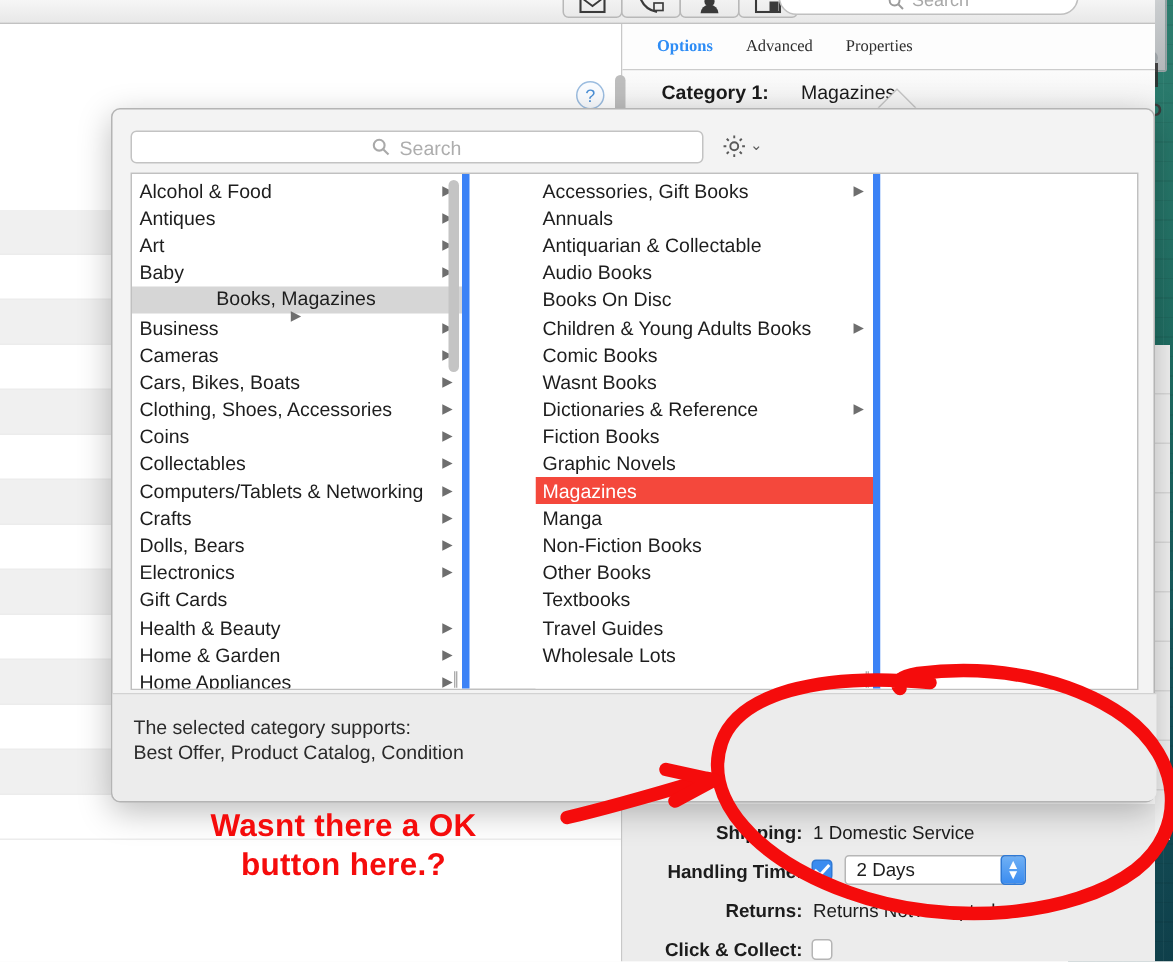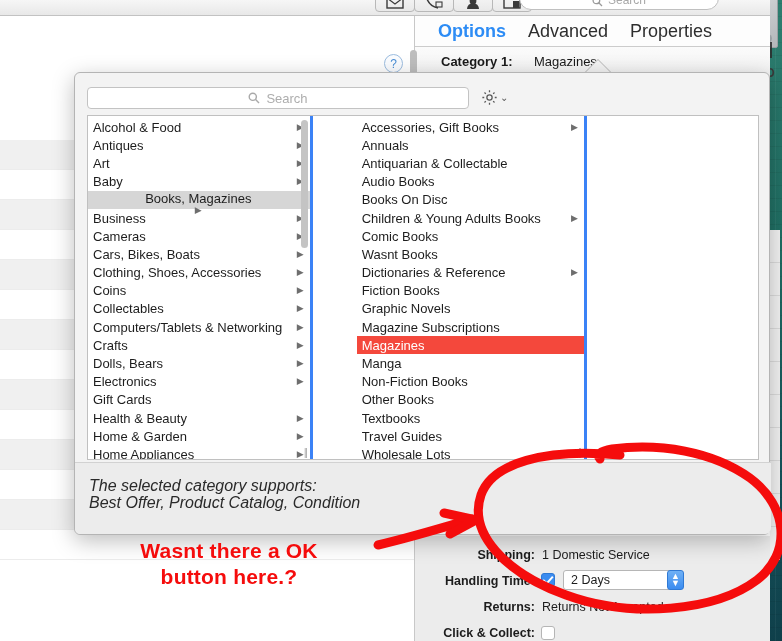--- a/index.html
+++ b/index.html
@@ -88,21 +88,21 @@
   
   .pane-divider {
     position:absolute; left:414px; top:16px; width:1px; height:625px;
     background:#c8c8c8;
   }
   .tabbar {
     position:absolute; left:415px; top:16px; width:355px; height:31px;
     background:#fdfdfd; border-bottom:1px solid #ccc;
     display:flex; align-items:center; gap:22px; padding-left:23px;
   }
-  .tab { font-size:18px; color:#2e2e2e; cursor:default; }
+  .tab { font-size:11px; color:#2e2e2e; cursor:default;font-family:Liberation Serif, serif; }
   .tab.active { color:#2d8cf5; font-weight:bold; }
 
   .cat-row {
     position:absolute; left:415px; top:47px; width:355px; height:31px;
     background: linear-gradient(180deg,#fbfbfb,#f1f1f1);
     border-bottom:1px solid #d6d6d6;
   }
   .cat-label {
     position:absolute; left:441px; top:54px; font-size:13px; font-weight:bold; color:#1a1a1a;
   }
@@ -190,21 +190,21 @@
     position:absolute; left:406px; top:13px; width:34px; height:22px;
     display:flex; align-items:center; gap:2px; color:#5a5a5a;
   }
 
   .columns {
     position:absolute; left:12px; top:42px; width:672px; height:345px;
     display:flex; background:#fff; border:1px solid #c0c0c0;
   }
   .col {
     position:relative; height:100%; background:#fff; overflow:hidden;
-    border-right:3px solid #3b82f6;
+    border-right:5px solid #3b82f6;
   }
   .col.c1 { width:240px; }
   .col.c2 { width:246px;margin-left:44px; }
   .col.c3 { width:183px; border-right:none; }
   .col-list { position:absolute; left:0; top:0; width:100%; }
   .item {
     height:18.2px; display:flex; align-items:center; justify-content:space-between;
     padding:0 6px 0 5px; font-size:13px; color:#1d1d1d; white-space:nowrap;
   }
   .item.sel-gray { background:#d6d6d6;flex-direction:column; }
@@ -221,21 +221,21 @@
     position:absolute; right:3px; bottom:2px; font-size:9px; color:#9a9a9a;
     letter-spacing:-1px; transform:scaleY(1.3);
   }
 
   .pop-footer {
     position:absolute; left:0; bottom:0; width:696px; height:72px;
     background:#ececec; border-top:1px solid #d2d2d2;
     border-radius:0 0 6px 6px;
   }
   .support-line {
-    position:absolute; left:14px; font-size:16px; color:#2a2a2a; white-space:nowrap;font-style:italic;
+    position:absolute; left:14px; font-size:13px; color:#2a2a2a; white-space:nowrap;
   }
 
   
   .annot-svg { position:absolute; left:0; top:0; width:782px; height:641px; pointer-events:none; }
   .annot-text {
     position:absolute; left:104px; top:538px; width:250px;
     text-align:center; color:#f50c0c; font-weight:bold; font-size:21px;
     line-height:26px; letter-spacing:.2px;
   }
 </style>
@@ -494,23 +494,20 @@
               <div class="item">
                 <span>Dictionaries &amp; Reference</span>
                 <span class="arrow">▶</span>
               </div>
               <div class="item">
                 <span>Fiction Books</span>
               </div>
               <div class="item">
                 <span>Graphic Novels</span>
               </div>
-              <div class="item">
-                <span>Magazine Subscriptions</span>
-              </div>
               <div class="item sel-red">
                 <span>Magazines</span>
               </div>
               <div class="item">
                 <span>Manga</span>
               </div>
               <div class="item">
                 <span>Non-Fiction Books</span>
               </div>
               <div class="item">

